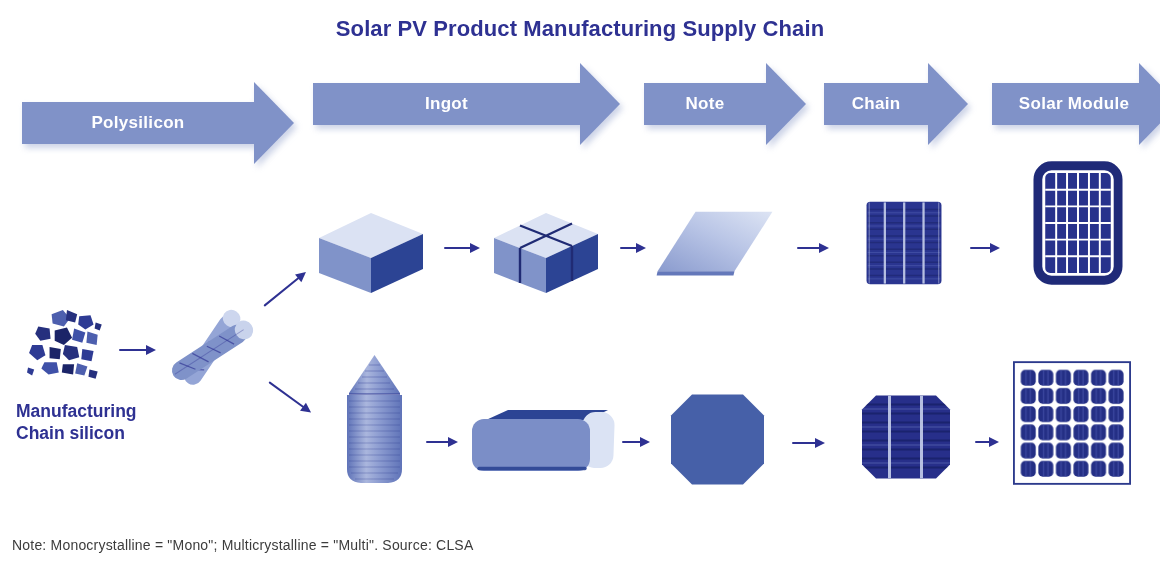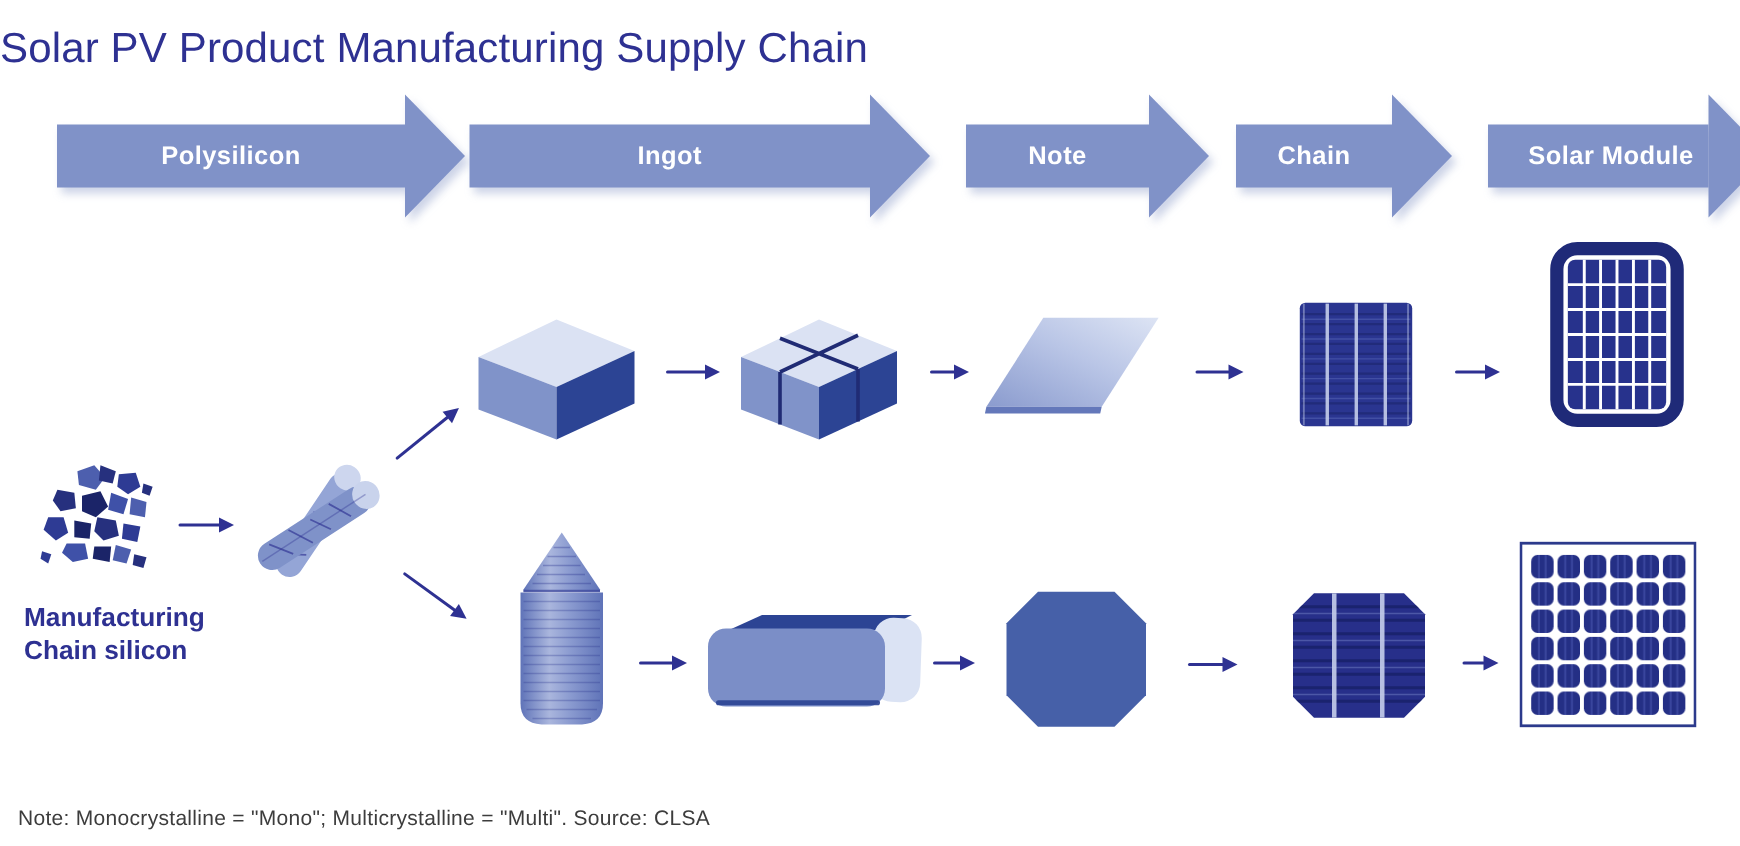--- a/index.html
+++ b/index.html
@@ -4,22 +4,22 @@
 <style>
   :root{
     --navy:#2e3192; --deep-navy:#1f2a78; --arrow-blue:#8092c8;
     --face-blue:#7b8ec7; --side-blue:#2c4494; --light-blue:#d9e2f4;
     --cell-navy:#27328c; --flat-blue:#4660a8; --note-gray:#3c3c3c;
   }
   html,body{margin:0;padding:0;background:#fff;}
   body{font-family:"Liberation Sans", sans-serif;}
   .stage{position:relative;width:1160px;height:564px;background:#fff;overflow:hidden;}
 
-  .title{position:absolute;top:16px;left:0;right:0;
-    font-size:28px;font-weight:normal;color:var(--navy);letter-spacing:.1px;}
+  .title{position:absolute;top:16px;left:0;right:0;text-align:center;
+    font-size:22px;font-weight:bold;color:var(--navy);letter-spacing:.1px;}
 
   
   .stage-arrow{position:absolute;top:83px;height:42px;background:var(--arrow-blue);
     display:flex;align-items:center;justify-content:center;color:#fff;font-weight:bold;
     font-size:17px;letter-spacing:.3px;
     filter:drop-shadow(3px 4px 3px rgba(110,130,185,.35));}
   .stage-arrow::after{content:"";position:absolute;left:100%;top:50%;transform:translateY(-50%);
     width:0;height:0;border-left:40px solid var(--arrow-blue);
     border-top:41px solid transparent;border-bottom:41px solid transparent;}
 
@@ -40,21 +40,21 @@
 
   .note{position:absolute;left:12px;top:537px;font-size:14px;color:var(--note-gray);letter-spacing:.2px;}
 </style>
 </head>
 <body>
 
 <div class="stage">
 
   <div class="title">Solar PV Product Manufacturing Supply Chain</div>
 
-  <div class="stage-arrow" style="left:38px;width:232px;">
+  <div class="stage-arrow" style="left:22px;width:232px;margin-top:19px;">
     <span>Polysilicon</span>
   </div>
   <div class="stage-arrow" style="left:313px;width:267px;">
     <span>Ingot</span>
   </div>
   <div class="stage-arrow" style="left:644px;width:122px;">
     <span>Note</span>
   </div>
   <div class="stage-arrow" style="left:824px;width:104px;">
     <span>Chain</span>

